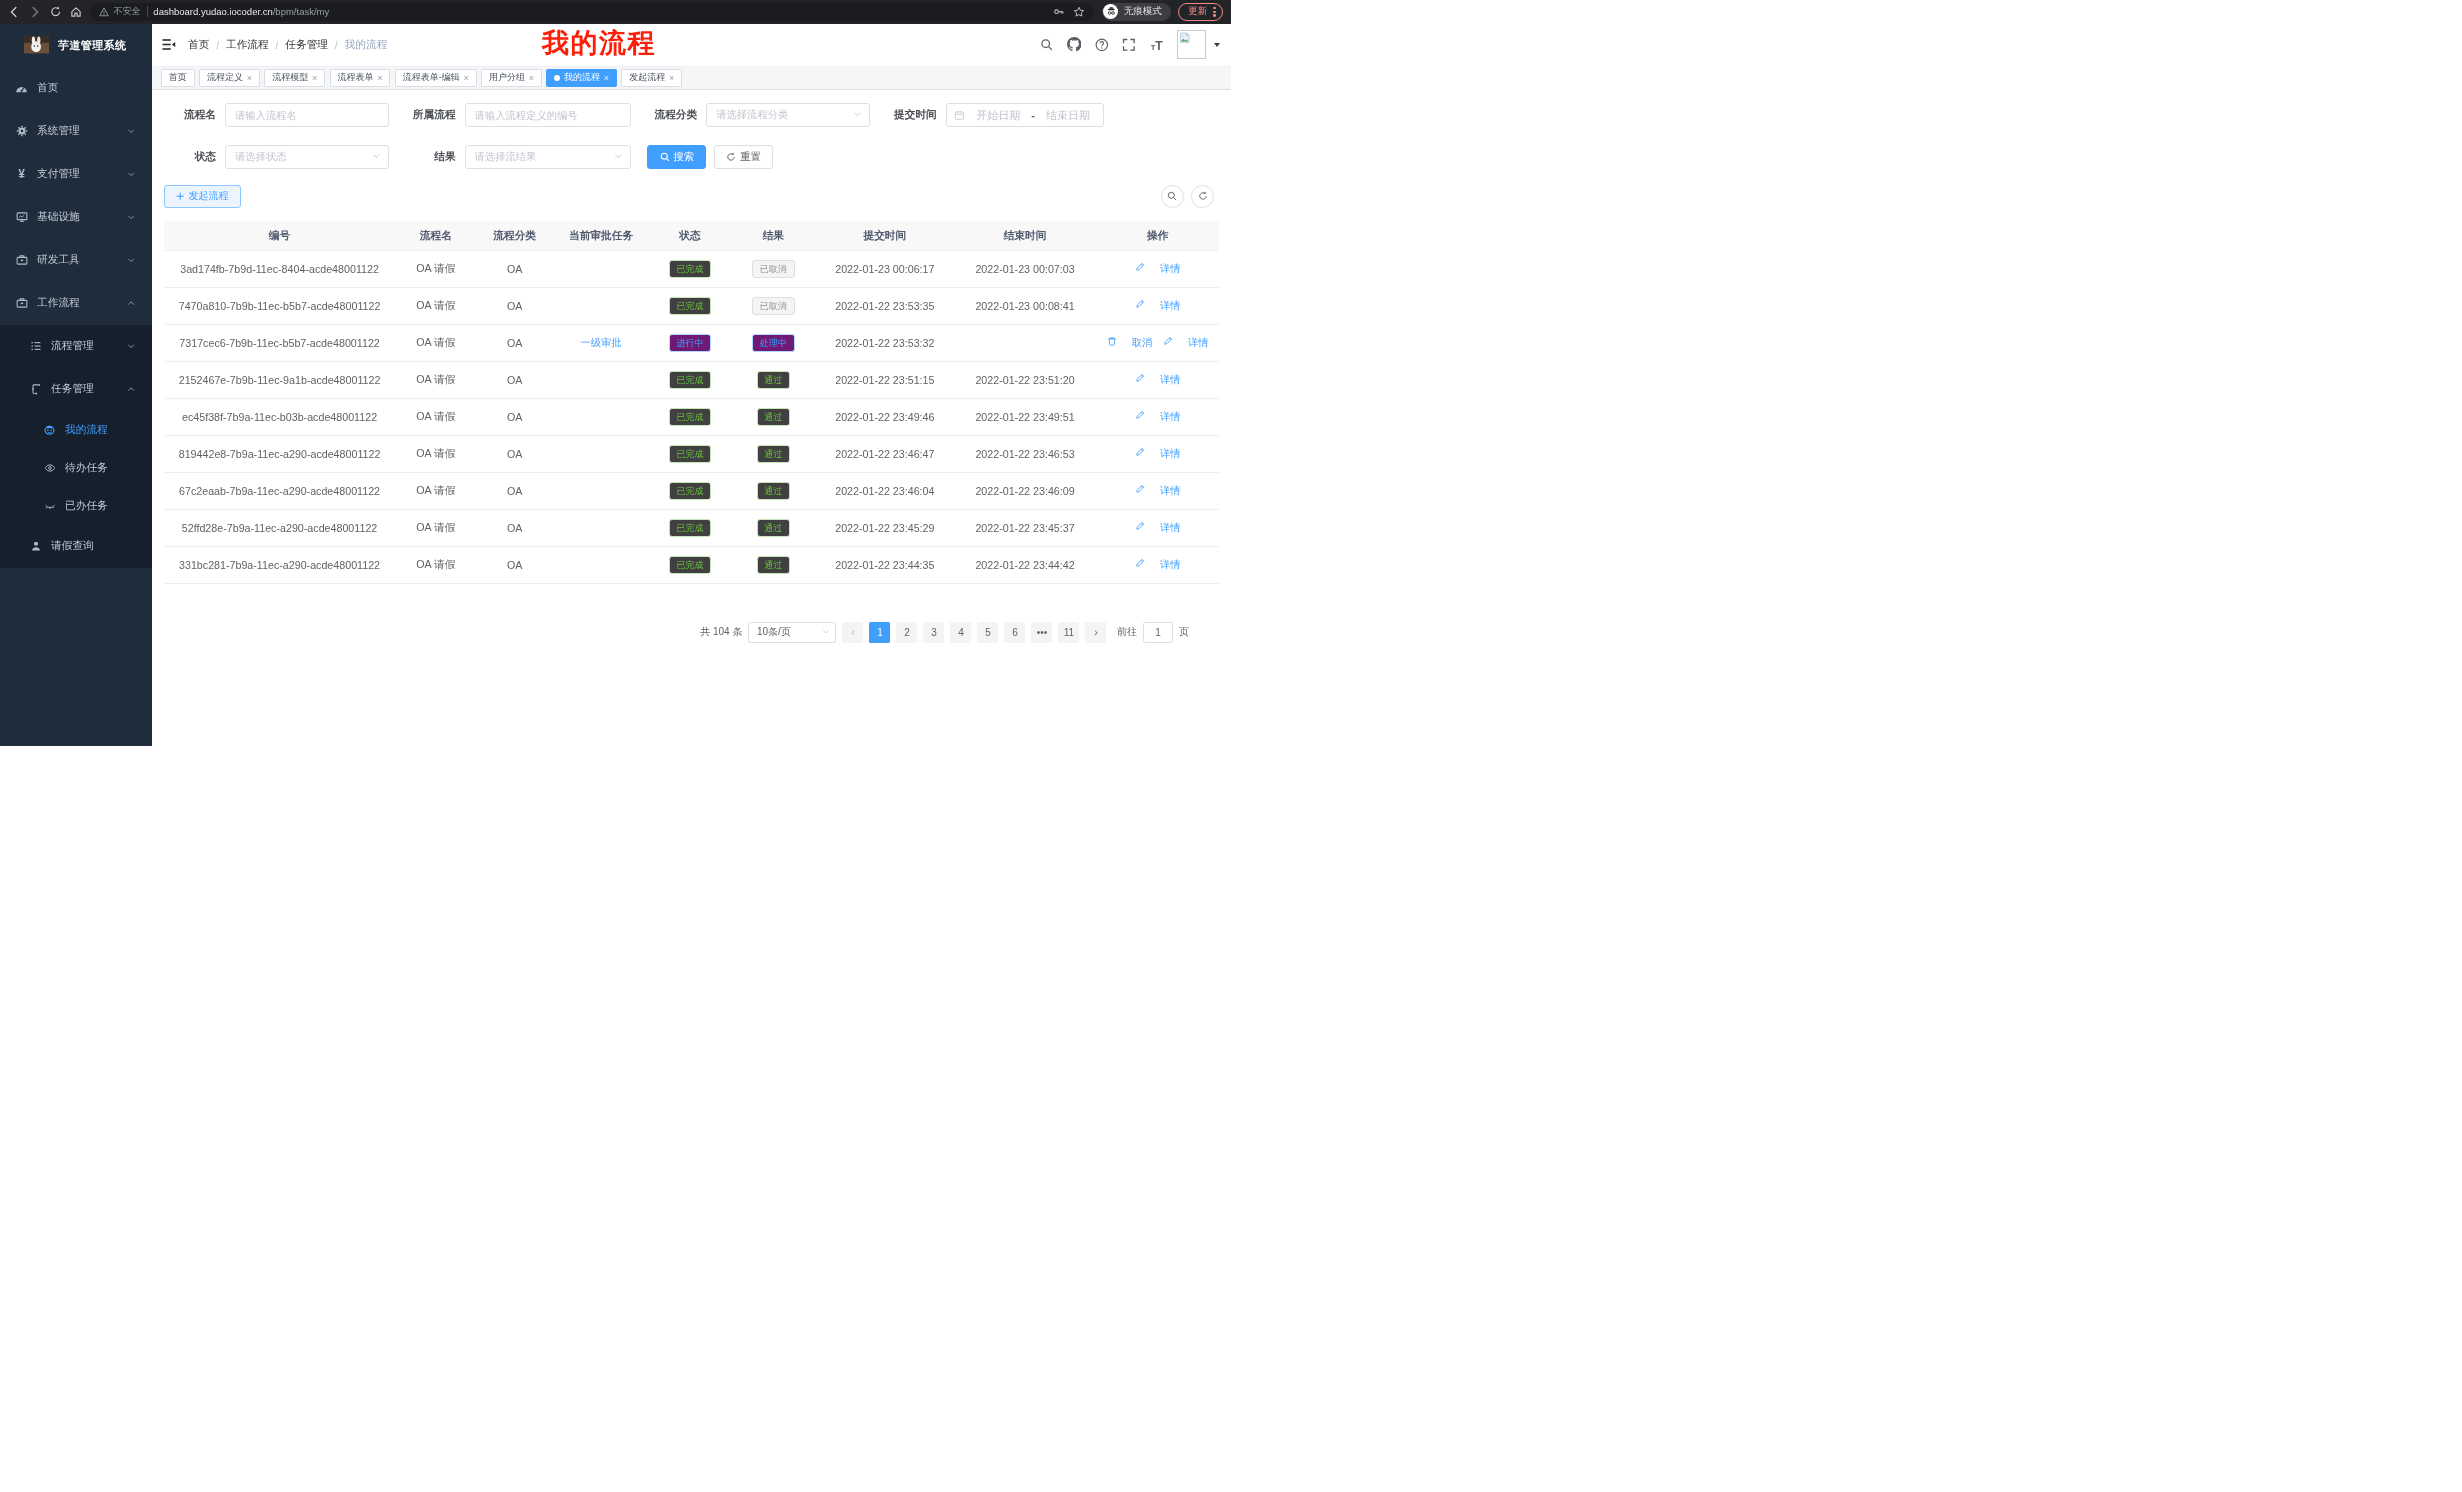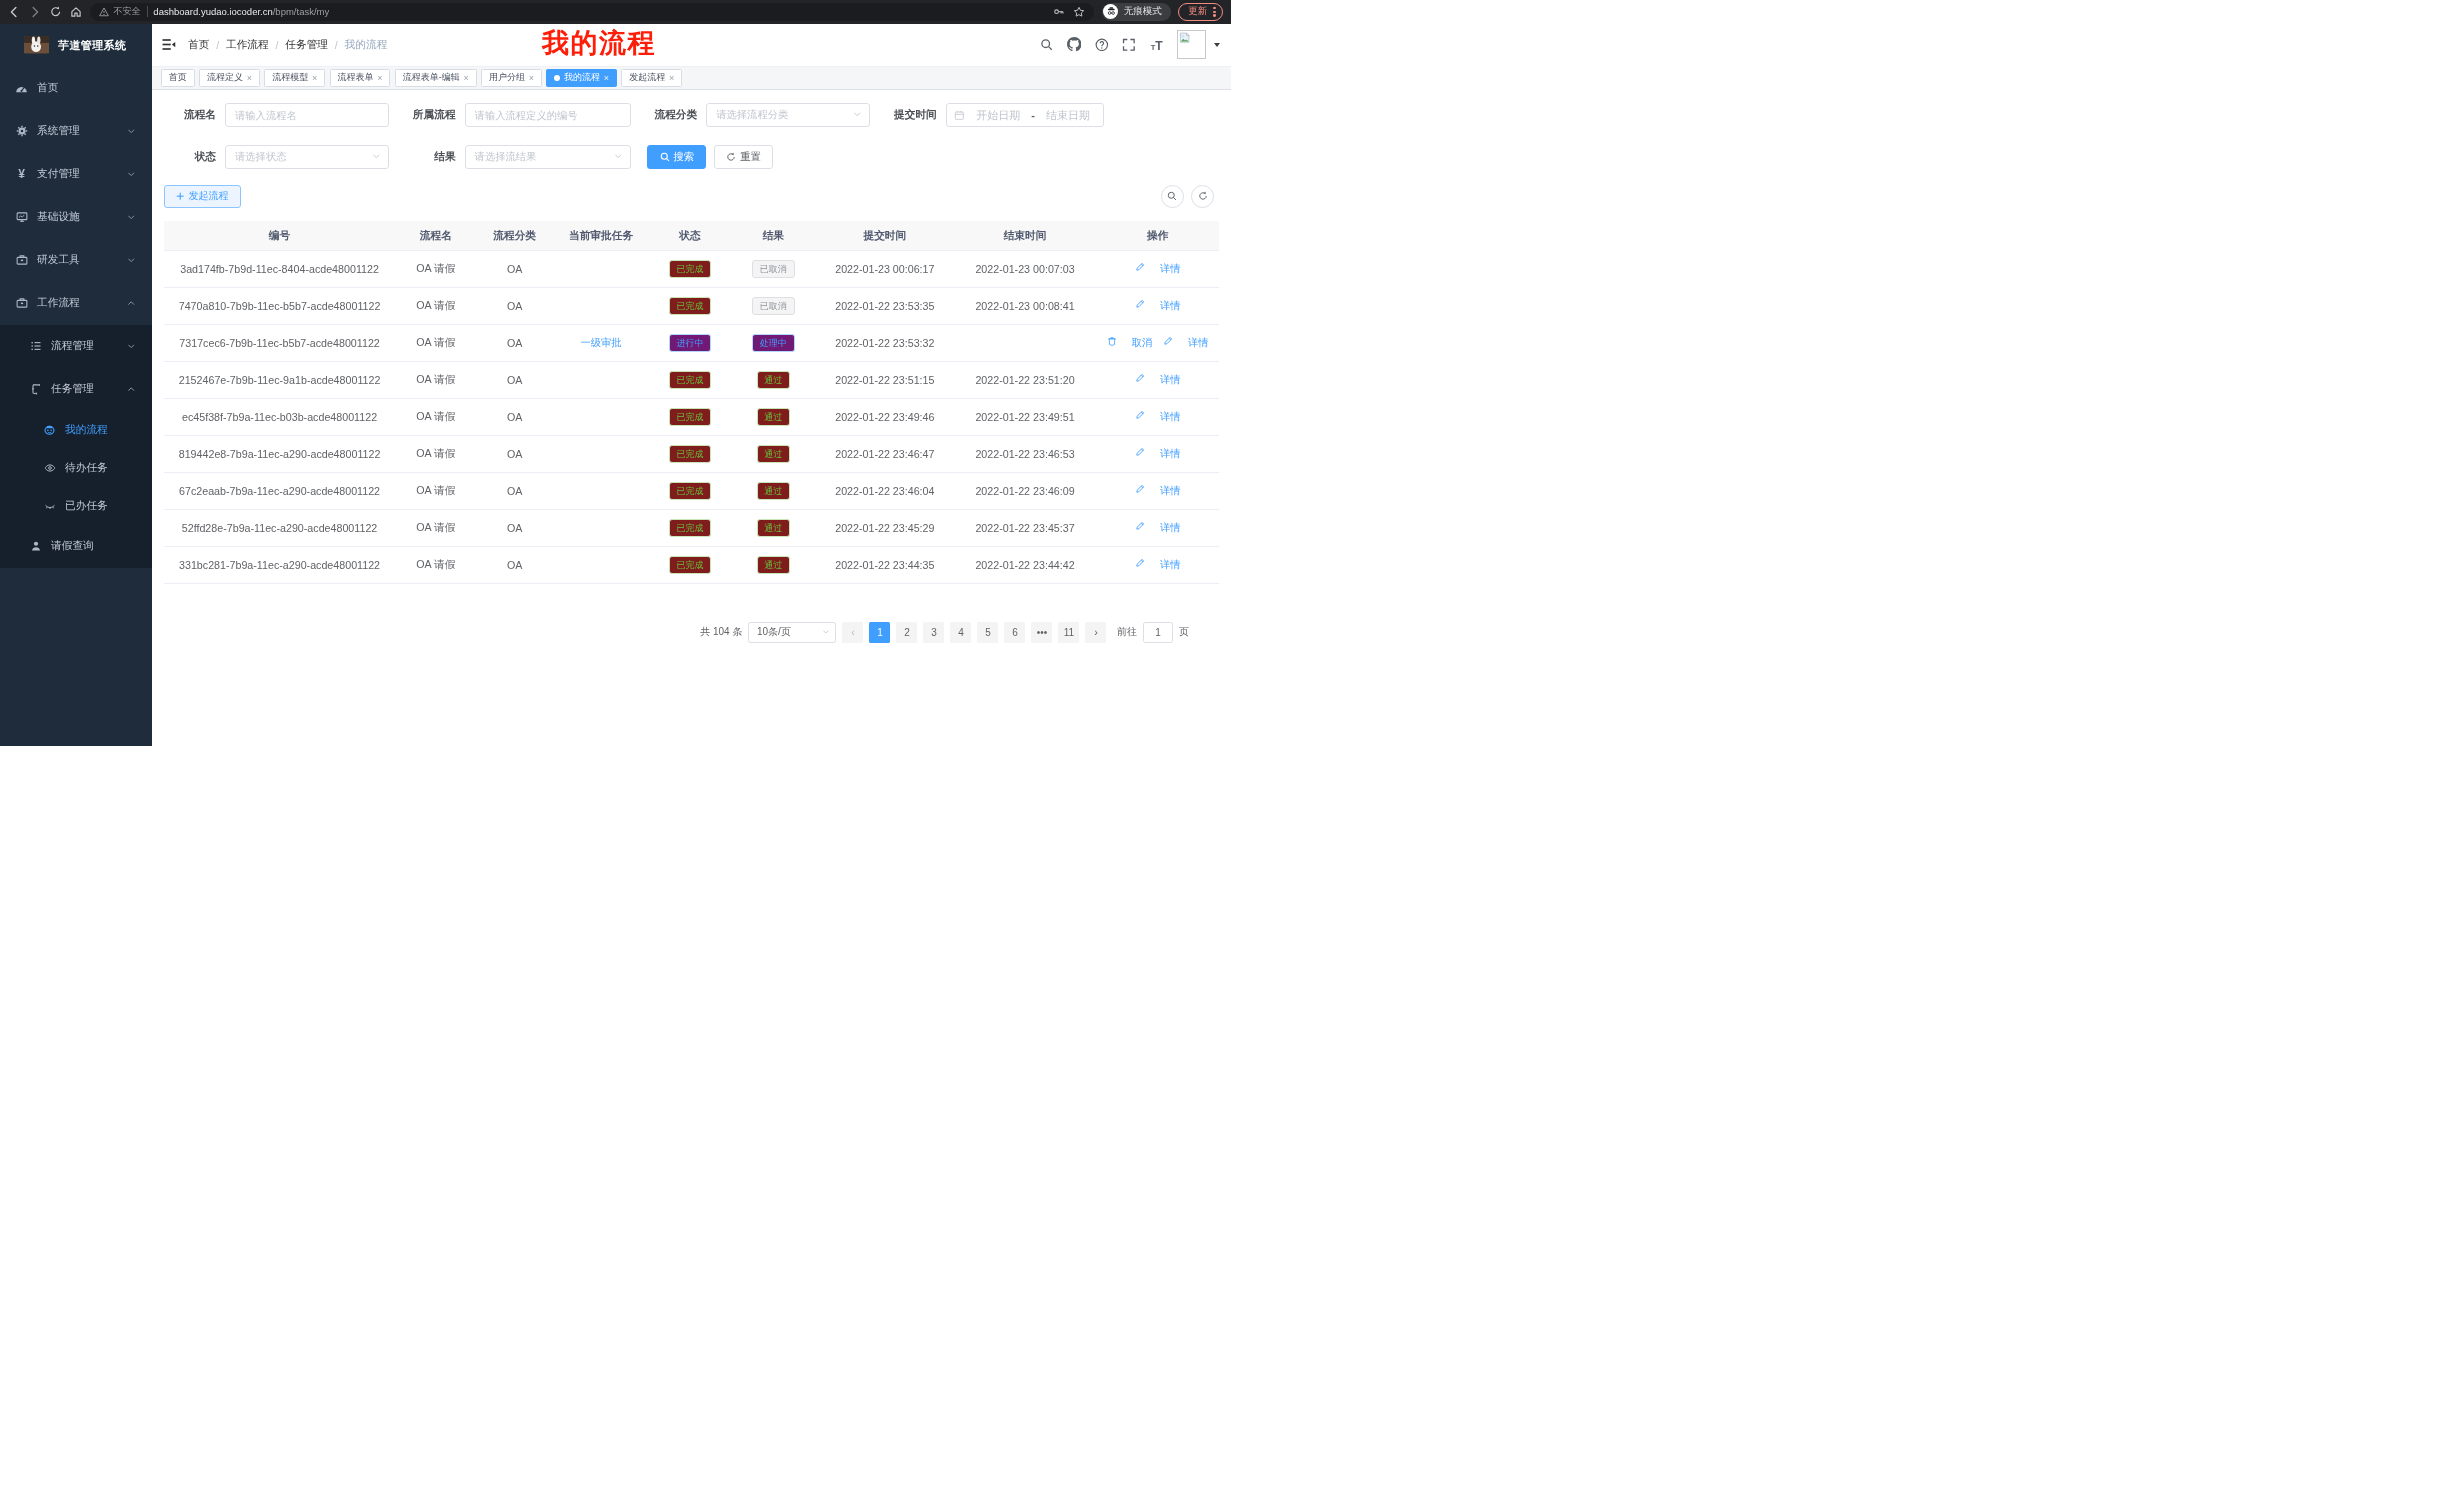--- a/index.html
+++ b/index.html
@@ -104,21 +104,21 @@
     display:flex; align-items:center; justify-content:center; color:#5f6368; cursor:pointer; }
 
   
   table.grid { width:100%; border-collapse:collapse; margin-top:13.7px; table-layout:fixed; }
   .grid th { background:#f8f8f9; color:#515a6e; font-size:10.7px; font-weight:700; height:29px;
     text-align:center; border-bottom:0.8px solid #ebeef5; }
   .grid td { height:37px; font-size:10.7px; color:#606266; text-align:center;
     border-bottom:0.8px solid #ebeef5; overflow:hidden; white-space:nowrap; }
   .tag { display:inline-block; padding:0 6.8px; height:17.5px; line-height:16px; font-size:9px;
     border-radius:3px; border:0.8px solid transparent; }
-  .tag.success { color:#67c23a; background:#7f1d1d; border-color:#c8e6b5; }
+  .tag.success { color:#67c23a; background:#404040; border-color:#c8e6b5; }
   .tag.primary { color:#409eff; background:#701a75; border-color:#b3d8ff; }
   .tag.info    { color:#909399; background:#f4f4f5; border-color:#dddfe2; }
   .tag.danger  { color:#f56c6c; background:#fef0f0; border-color:#fbc4c4; }
   a.link { color:#409eff; text-decoration:none; font-size:10.3px; cursor:pointer; }
   a.link.act { display:inline-flex; align-items:flex-start; gap:15px; margin:0 5.3px; }
 
   
   .pagination { margin-top:38px; display:flex; align-items:center; justify-content:flex-end;
     gap:6px; padding-right:30px; color:#606266; font-size:10px; }
   .psize { width:88px; height:21px; border:0.8px solid #dcdfe6; border-radius:2.3px; display:flex;

